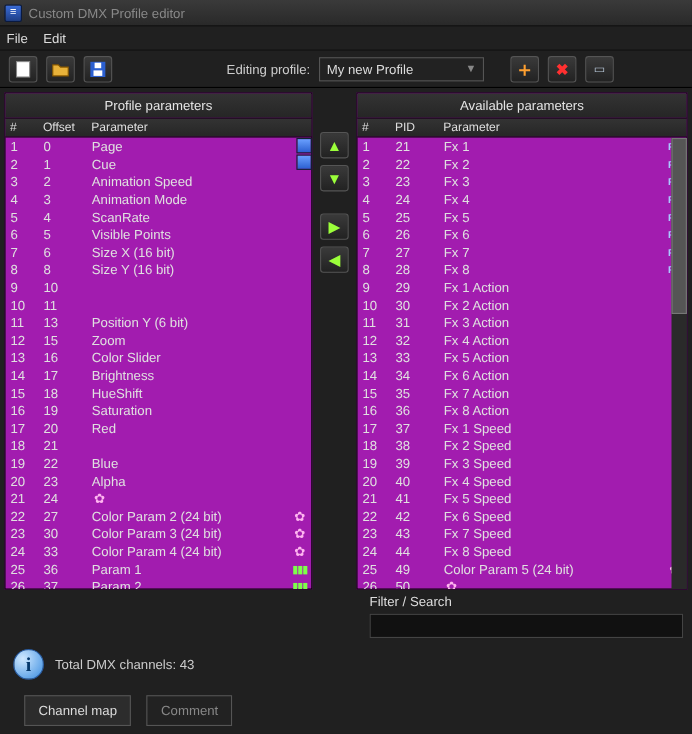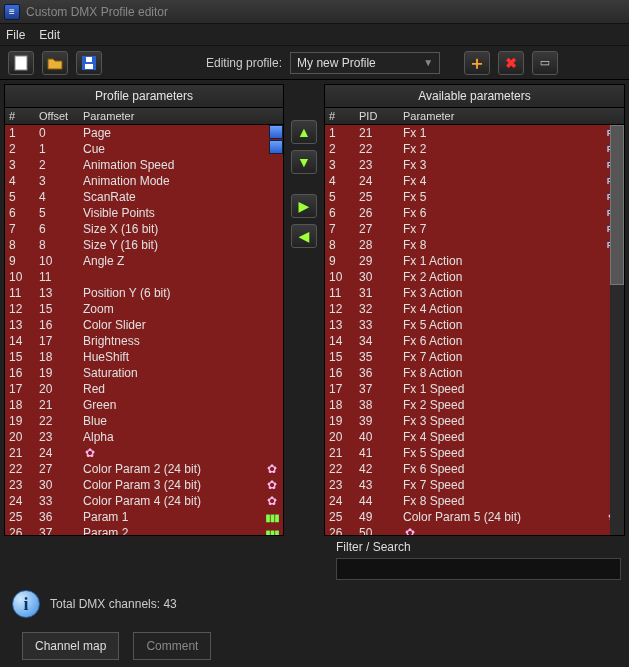--- a/index.html
+++ b/index.html
@@ -70,21 +70,21 @@
   .main {
     display:flex;
     height: 460px;
   }
   .panel {
     flex:1;
     display:flex;
     flex-direction:column;
     border:1px solid #000;
     margin:4px;
-    background:#7f1d1d;
+    background:#a21caf;
   }
   .panel-title {
     text-align:center;
     padding:4px 0;
     background:linear-gradient(#333,#262626);
     border-bottom:1px solid #000;
     color:#e4e4e4;
   }
   .thead {
     display:flex;
@@ -284,21 +284,20 @@
         </div>
         <div class="row">
           <div class="col-idx">8</div>
           <div class="col-off">8</div>
           <div class="col-par">Size Y (16 bit)</div>
           <div class="col-icon"></div>
         </div>
         <div class="row">
           <div class="col-idx">9</div>
           <div class="col-off">10</div>
-          <div class="col-par">Angle Z</div>
           <div class="col-icon"></div>
         </div>
         <div class="row">
           <div class="col-idx">10</div>
           <div class="col-off">11</div>
           <div class="col-icon"></div>
         </div>
         <div class="row">
           <div class="col-idx">11</div>
           <div class="col-off">13</div>
@@ -337,21 +336,20 @@
         </div>
         <div class="row">
           <div class="col-idx">17</div>
           <div class="col-off">20</div>
           <div class="col-par">Red</div>
           <div class="col-icon"></div>
         </div>
         <div class="row">
           <div class="col-idx">18</div>
           <div class="col-off">21</div>
-          <div class="col-par">Green</div>
           <div class="col-icon"></div>
         </div>
         <div class="row">
           <div class="col-idx">19</div>
           <div class="col-off">22</div>
           <div class="col-par">Blue</div>
           <div class="col-icon"></div>
         </div>
         <div class="row">
           <div class="col-idx">20</div>

